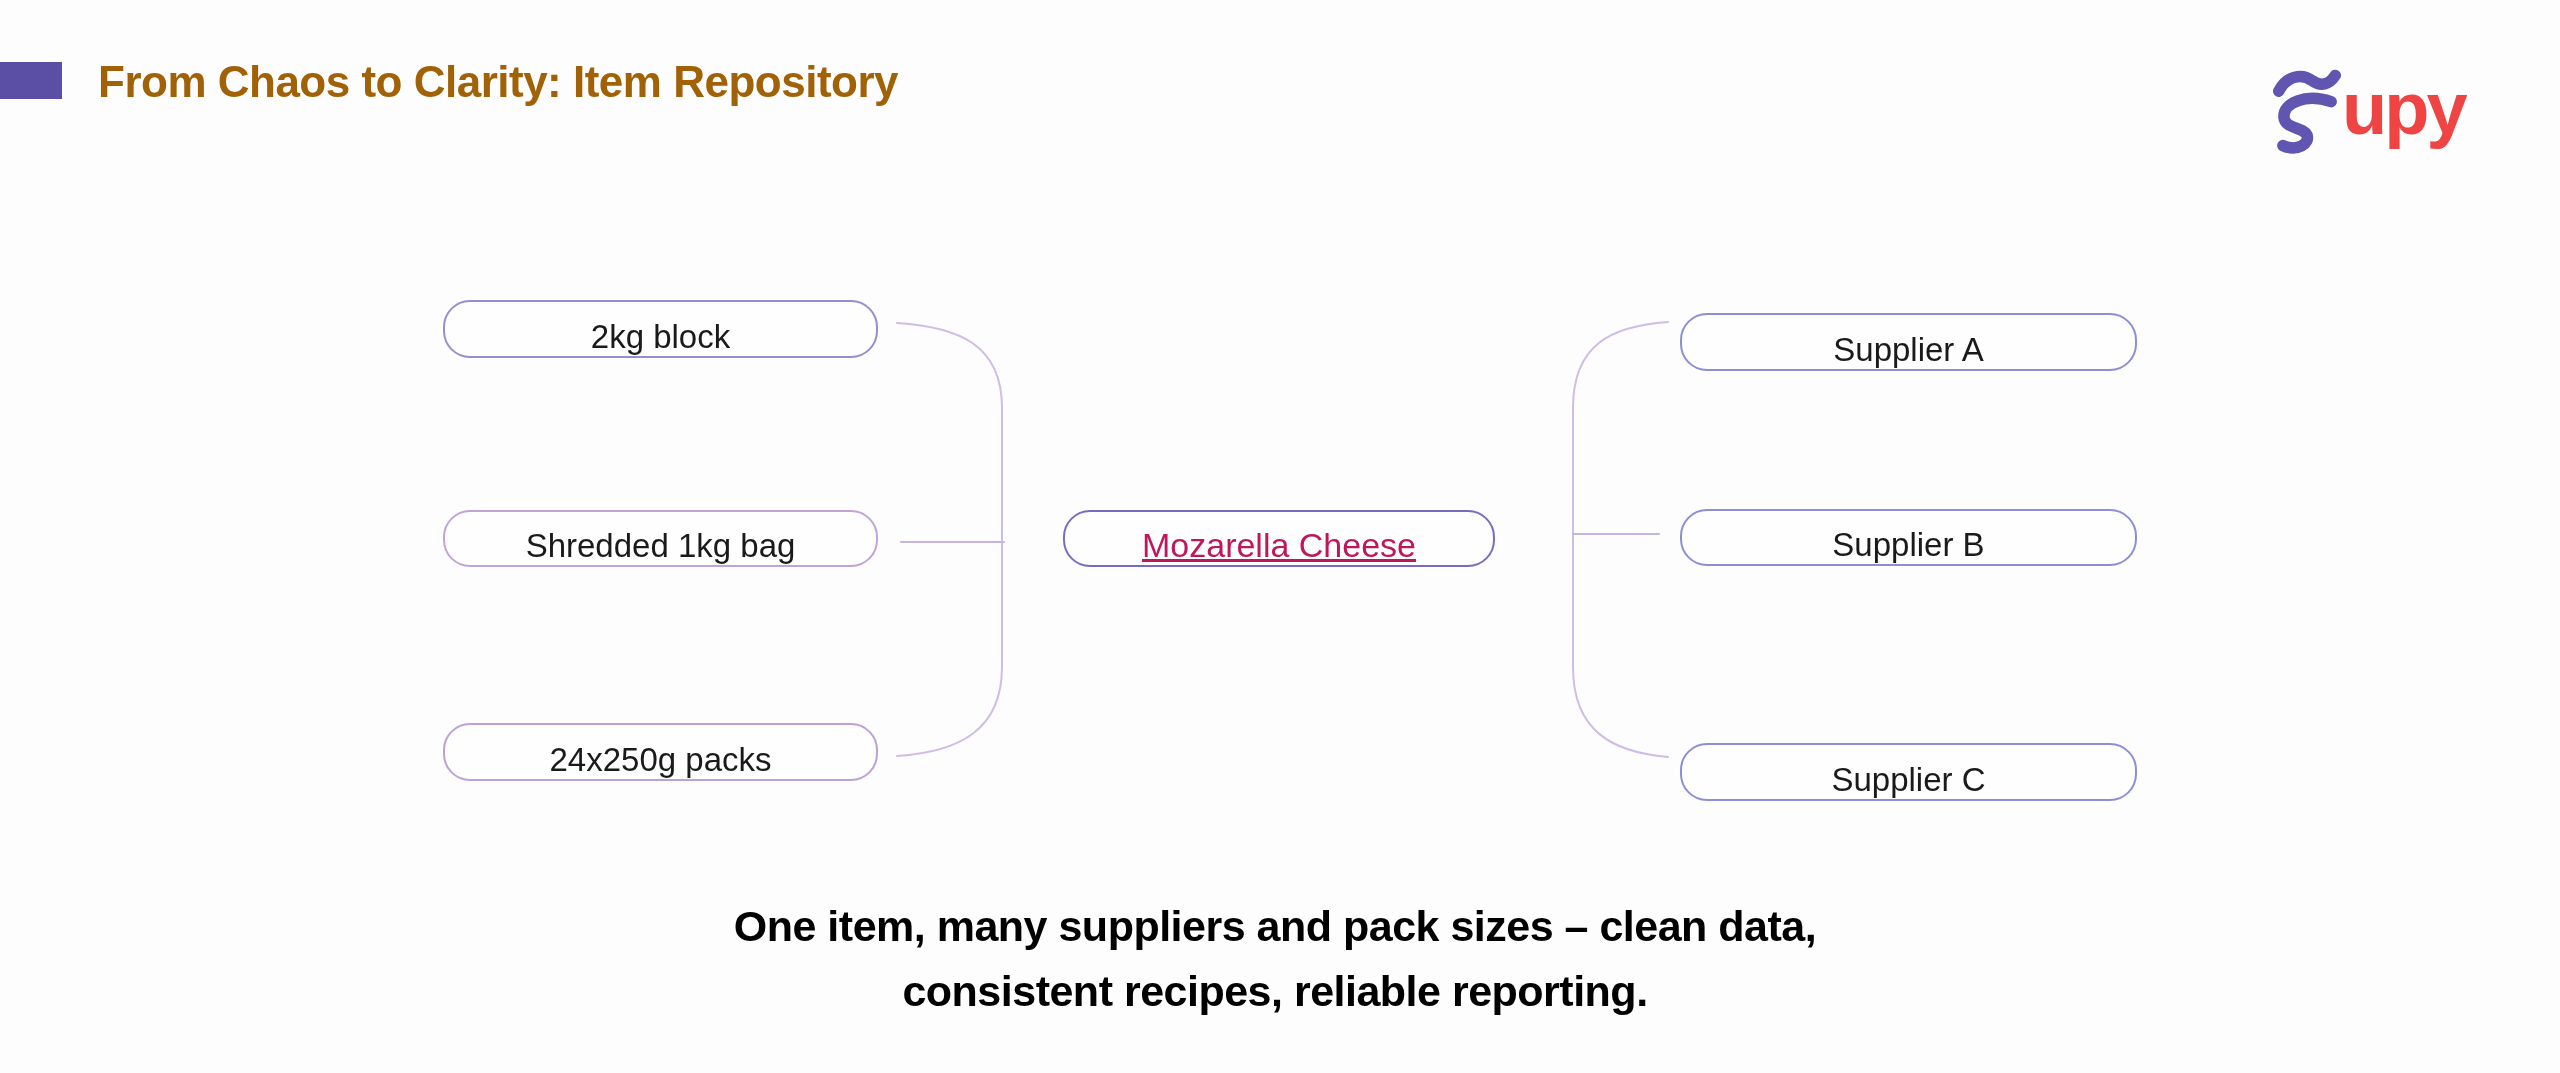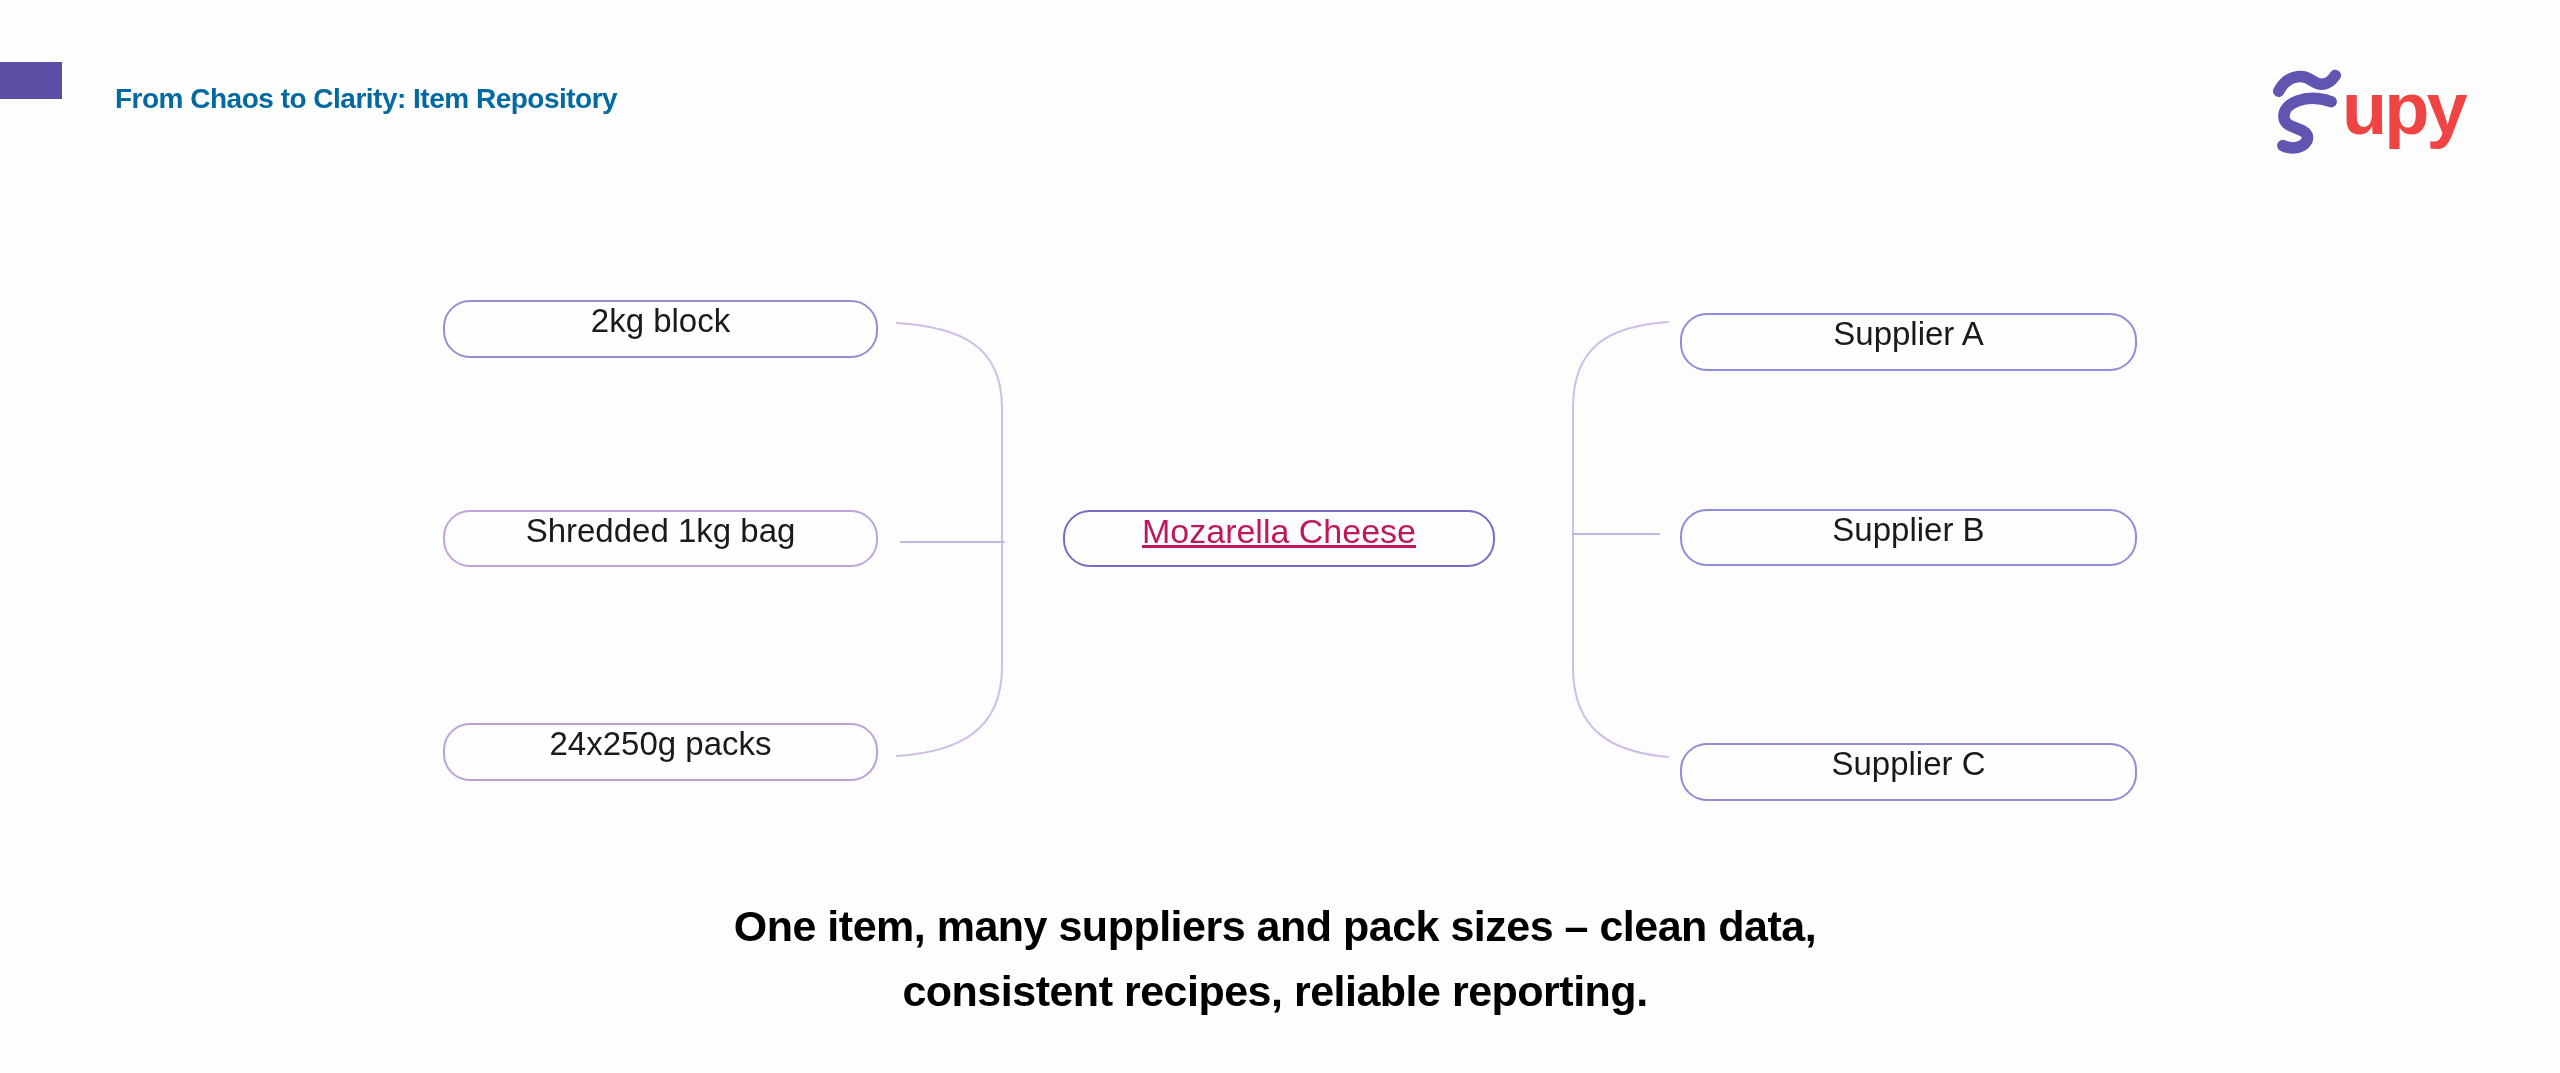--- a/index.html
+++ b/index.html
@@ -9,41 +9,41 @@
     background:#fdfdfd;
     overflow:hidden;
     font-family:"Liberation Sans", sans-serif;
   }
   
   .accent-bar{
     position:absolute;left:0;top:62px;width:62px;height:37px;
     background:#5b4fa5;
   }
   .title{
-    position:absolute;left:98px;top:52px;margin:17px;
-    font-size:28px;line-height:60px;font-weight:600;
-    color:#0369a1;letter-spacing:-0.5px;
+    position:absolute;left:98px;top:52px;margin:0;
+    font-size:44px;line-height:60px;font-weight:600;
+    color:#a16207;letter-spacing:-0.5px;
   }
   .logo{
     position:absolute;left:2270px;top:66px;width:256px;height:95px;
     display:flex;align-items:flex-start;
   }
   .logo-s{width:74px;height:88px;flex:0 0 auto;}
   .logo-text{
     font-size:74px;line-height:86px;font-weight:bold;
     color:#ef4444;letter-spacing:-3px;margin-left:-2px;
   }
   
   .connectors{position:absolute;left:0;top:0;width:2560px;height:1073px;}
   .connectors path{fill:none;stroke-linecap:round;}
   .bracket{stroke:#cfbce7;stroke-width:2px;}
   .tick{stroke:#c4b4e2;stroke-width:2px;}
   
   .node{
-    position:absolute;display:flex;align-items:flex-start;justify-content:center;
+    position:absolute;display:flex;align-items:flex-end;justify-content:center;
     background:#fffeff;border:2px solid #b5a0d6;border-radius:27px;
     font-size:33px;color:#1a1a1a;box-sizing:border-box;
   }
   .n-p0{left:443px;top:300px;width:435px;height:58px;border-color:#9a8cce;}
   .n-p1{left:443px;top:510px;width:435px;height:57px;border-color:#c0a4d9;}
   .n-p2{left:443px;top:723px;width:435px;height:58px;border-color:#bca0d8;}
   .n-item{
     left:1063px;top:510px;width:432px;height:57px;
     border-color:#7a6ac2;color:#be185d;font-size:34px;text-decoration:underline;
   }

